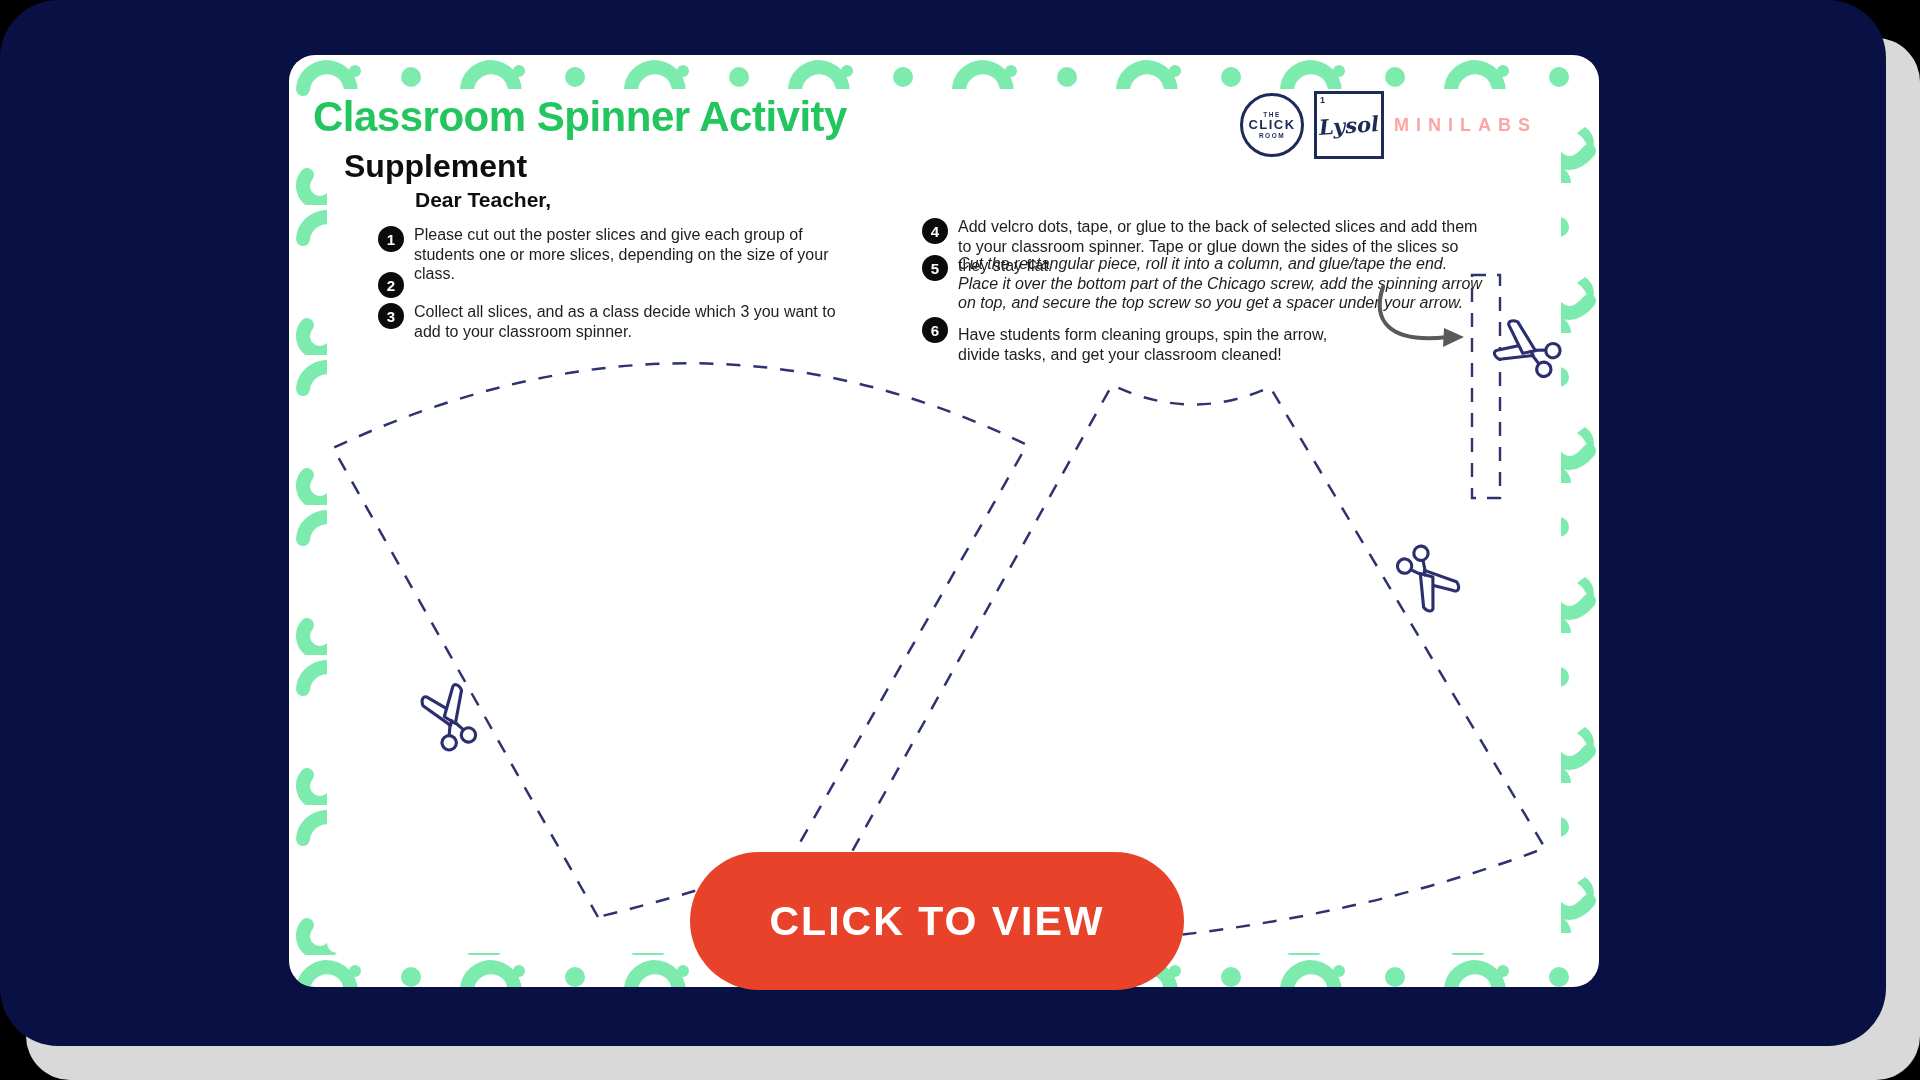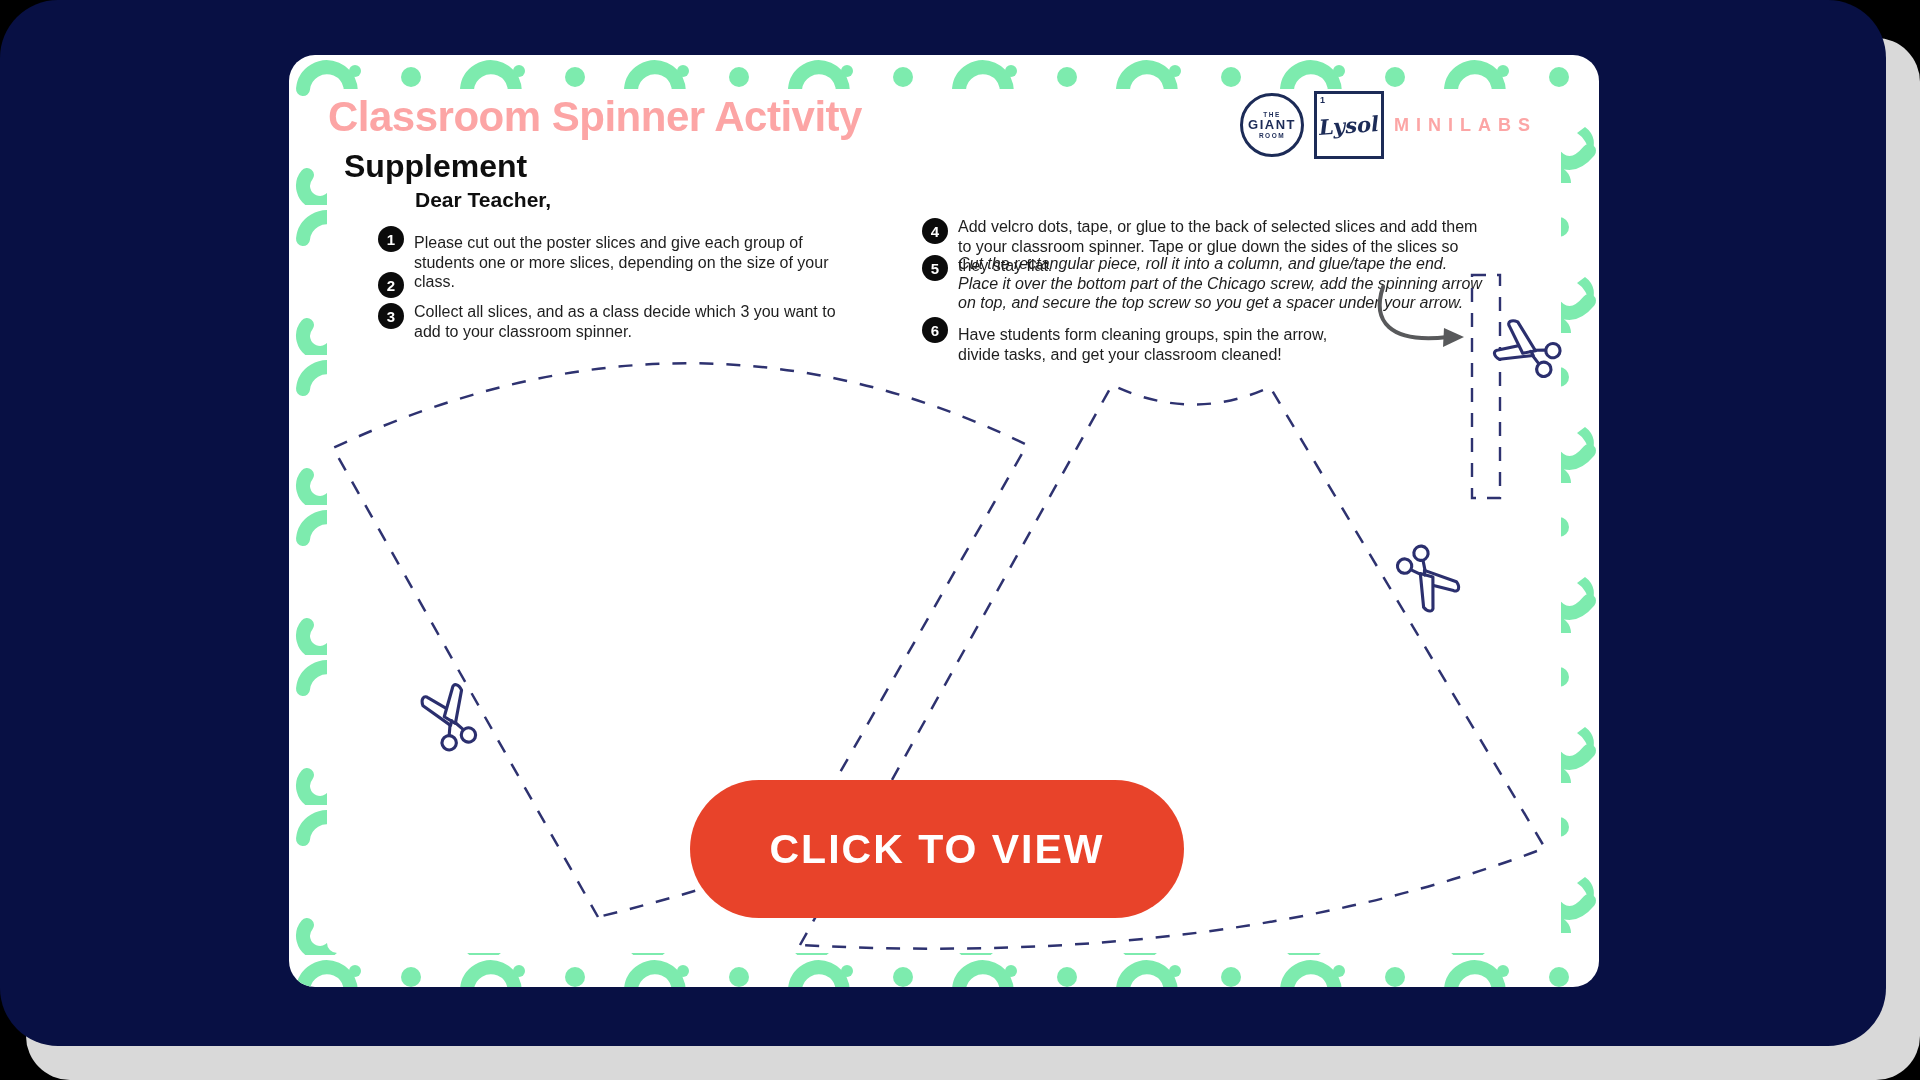--- a/index.html
+++ b/index.html
@@ -9,51 +9,51 @@
     background:#d9d9d9;border-radius:44px;}
   .navy-panel{position:absolute;left:0;top:0;width:1886px;height:1046px;
     background:#081044;border-radius:58px;}
   .card{position:absolute;left:289px;top:55px;width:1310px;height:932px;
     background:#ffffff;border-radius:26px;overflow:hidden;}
   .card .pattern-svg{position:absolute;left:0;top:0;z-index:1;}
   .card .inner-white{position:absolute;left:38px;top:34px;right:38px;bottom:34px;
     background:#ffffff;border-radius:10px;z-index:2;}
   .content{position:absolute;left:0;top:0;width:1920px;height:1080px;z-index:3;}
 
-  .page-title{position:absolute;left:328px;top:93px;font-size:42px;font-weight:800;
-    color:#fca5a5;letter-spacing:-0.5px;}
+  .page-title{position:absolute;left:313px;top:93px;font-size:42px;font-weight:800;
+    color:#22c55e;letter-spacing:-0.5px;}
   .page-subtitle{position:absolute;left:344px;top:148px;font-size:32px;font-weight:800;color:#0e0e0e;}
   .greeting{position:absolute;left:372px;top:188px;font-size:21px;font-weight:800;color:#0e0e0e;margin-left:43px;}
 
   .step{position:absolute;display:flex;gap:10px;align-items:flex-start;}
   .step-num{flex:0 0 auto;width:26px;height:26px;border-radius:50%;background:#0b0b0b;
     color:#fff;font-weight:800;font-size:15px;display:flex;align-items:center;justify-content:center;margin-top:1px;}
   .step-text{font-size:16px;line-height:1.22;color:#1e1e1e;}
-  .s1{left:378px;top:225px;} .s1 .step-text{width:448px;margin-top:8px;}
+  .s1{left:378px;top:225px;} .s1 .step-text{width:448px;}
   .s2{left:378px;top:271px;} .s2 .step-text{width:460px;}
   .s3{left:378px;top:302px;} .s3 .step-text{width:430px;}
   .s4{left:922px;top:217px;} .s4 .step-text{width:535px;}
   .s5{left:922px;top:254px;} .s5 .step-text{width:525px;font-style:italic;}
   .s6{left:922px;top:316px;} .s6 .step-text{width:390px;margin-top:9px;}
 
   .logos{position:absolute;left:1240px;top:91px;display:flex;align-items:center;gap:10px;}
   .giant-circle{width:58px;height:58px;border:3px solid #1c2b57;border-radius:50%;
     display:flex;flex-direction:column;align-items:center;justify-content:center;color:#1c2b57;background:#fff;}
   .giant-circle .tiny{font-size:6.5px;letter-spacing:1.5px;font-weight:700;}
   .giant-circle .big{font-size:13px;letter-spacing:1.5px;font-weight:800;line-height:1.1;}
   .lysol-box{position:relative;width:64px;height:62px;border:3px solid #1c2b57;background:#fff;
     display:flex;align-items:center;justify-content:center;}
   .lysol-sup{position:absolute;left:3px;top:1px;font-size:9px;color:#1c2b57;font-weight:700;}
   .lysol-script{font-family:"DejaVu Serif",serif;font-style:italic;font-weight:700;
     font-size:21px;color:#1c2b57;transform:rotate(-4deg);}
   .minilabs{font-size:18px;font-weight:800;color:#fca5a5;letter-spacing:7px;}
 
   .shapes-svg{position:absolute;left:0;top:0;z-index:5;pointer-events:none;}
 
-  .cta-button{position:absolute;left:690px;top:780px;width:494px;height:138px;border:none;
+  .cta-button{position:absolute;left:690px;top:852px;width:494px;height:138px;border:none;
     border-radius:69px;background:#e8432a;color:#ffffff;font-family:"Liberation Sans",sans-serif;
     font-size:41px;font-weight:800;letter-spacing:2px;display:flex;align-items:center;
     justify-content:center;z-index:6;cursor:pointer;}
 </style>
 </head>
 <body>
 
 <div class="stage">
   <div class="gray-mat"></div>
   <div class="navy-panel"></div>
@@ -105,21 +105,21 @@
       <div class="step-text">Cut the rectangular piece, roll it into a column, and glue/tape the end. Place it over the bottom part of the Chicago screw, add the spinning arrow on top, and secure the top screw so you get a spacer under your arrow.</div>
     </div>
     <div class="step s6">
       <div class="step-num">6</div>
       <div class="step-text">Have students form cleaning groups, spin the arrow, divide tasks, and get your classroom cleaned!</div>
     </div>
 
     <div class="logos">
       <div class="giant-circle">
         <div class="tiny">THE</div>
-        <div class="big">GIANT</div>
+        <div class="big">CLICK</div>
         <div class="tiny">ROOM</div>
       </div>
       <div class="lysol-box">
         <span class="lysol-sup">1</span>
         <span class="lysol-script">Lysol</span>
       </div>
       <div class="minilabs">MINILABS</div>
     </div>
   </div>
 

